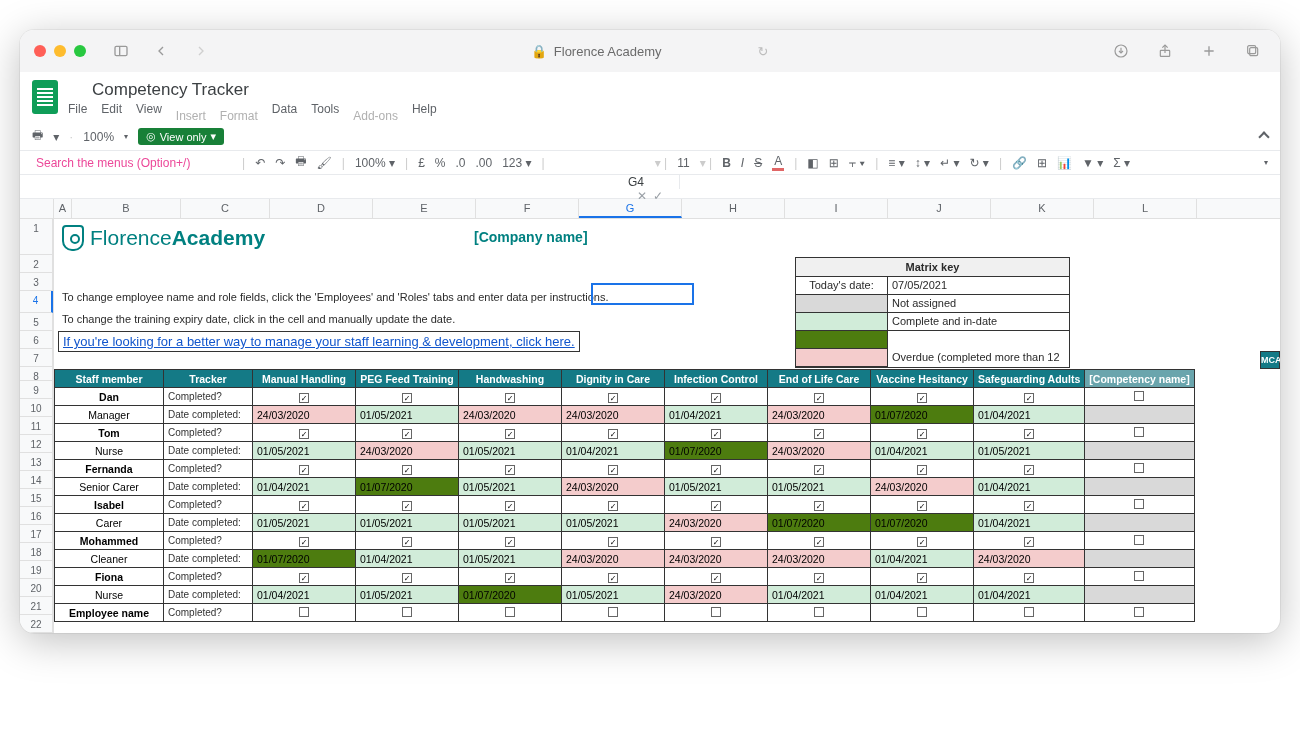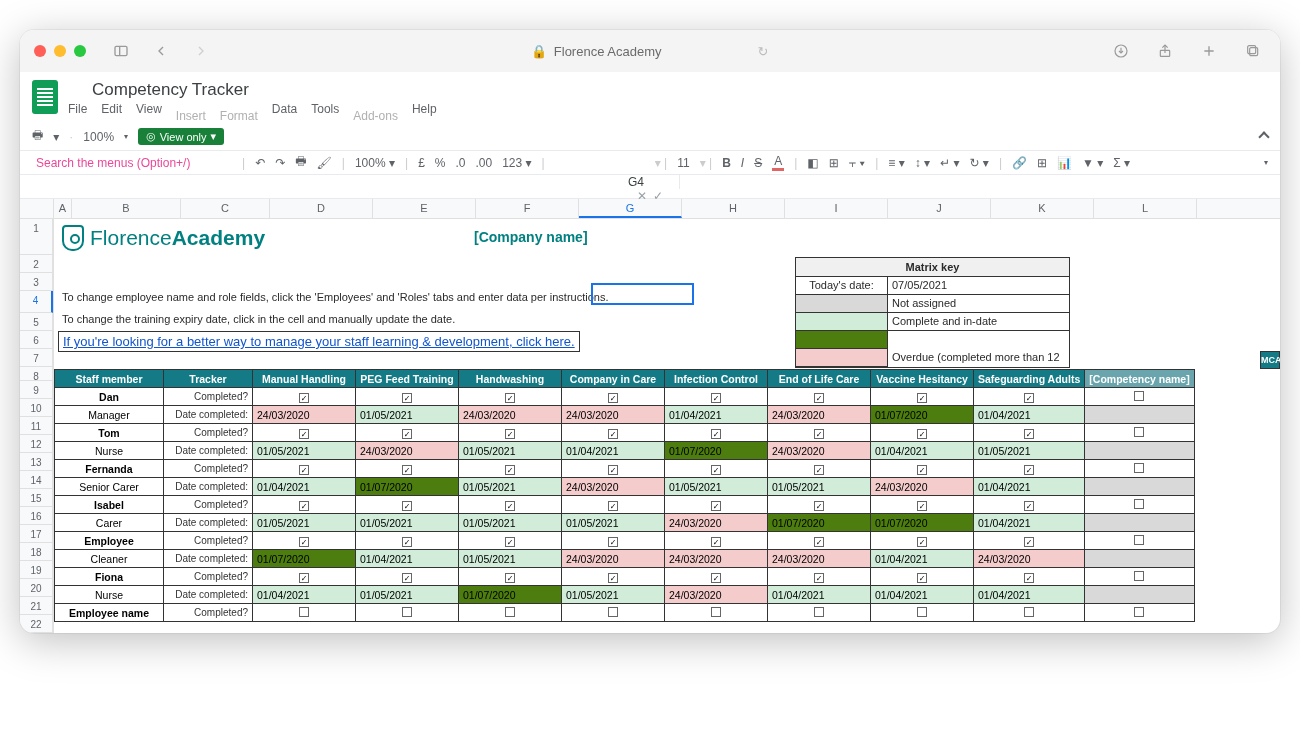--- a/index.html
+++ b/index.html
@@ -82,21 +82,21 @@
   .c-red { background: #f4cccc; }
 
   
   .active-cell { position: absolute; left: 537px; top: 64px; width: 103px; height: 22px; border: 2px solid #1a73e8; }
 
   
   .data-table { position: absolute; top: 150px; left: 0; border-collapse: collapse; font-size: 10.5px; }
   .data-table th, .data-table td { border: 1px solid #333; height: 18px; padding: 0 4px; white-space: nowrap; overflow: hidden; }
   .data-table th { background: #147a86; color: #fff; font-weight: 700; text-align: center; margin-top: 45px; }
   .data-table th.dim { background: #6aa5ad; }
-  .data-table .rlabel { font-size: 10px; color: #333; border-right: 1px solid #333; border-left: none; height: 18px; padding: 0 4px; text-align: right; }
+  .data-table .rlabel { font-size: 10px; color: #333; border-right: 1px solid #333; border-left: none; height: 18px; padding: 0 4px; }
   .data-table .center { text-align: center; }
   .data-table .bold { font-weight: 700; }
   .chk { display: inline-block; width: 10px; height: 10px; border: 1px solid #666; font-size: 8px; line-height: 9px; text-align: center; }
   .mca-tab { position: absolute; right: 0; top: 150px; width: 20px; height: 18px; background: #147a86; color: #fff; font-size: 9px; font-weight: 700; text-align: center; line-height: 17px; border: 1px solid #333; }
 
   .w-staff { width: 109px; }
   .w-tracker { width: 89px; }
   .w-comp { width: 103px; }
   td.grey-fill { background: #d9d9d9; }
 </style>
@@ -327,21 +327,21 @@
         <div class="mca-tab" style="top:132px">MCA</div>
 
         <table class="data-table" id="competency-table">
           <thead>
             <tr id="hdr-row">
                 <th class="w-staff">Staff member</th>
                 <th class="w-tracker">Tracker</th>
                 <th class="w-comp">Manual Handling</th>
                 <th class="w-comp">PEG Feed Training</th>
                 <th class="w-comp">Handwashing</th>
-                <th class="w-comp">Company in Care</th>
+                <th class="w-comp">Dignity in Care</th>
                 <th class="w-comp">Infection Control</th>
                 <th class="w-comp">End of Life Care</th>
                 <th class="w-comp">Vaccine Hesitancy</th>
                 <th class="w-comp">Safeguarding Adults</th>
                 <th class="w-comp dim">[Competency name]</th>
               </tr>
           </thead>
           <tbody id="tbody">
               <tr>
                 <td class="center bold">Dan</td>
@@ -441,21 +441,21 @@
                 <td class="c-green">01/05/2021</td>
                 <td class="c-green">01/05/2021</td>
                 <td class="c-green">01/05/2021</td>
                 <td class="c-red">24/03/2020</td>
                 <td class="c-yellow">01/07/2020</td>
                 <td class="c-yellow">01/07/2020</td>
                 <td class="c-green">01/04/2021</td>
                 <td class="c-grey grey-fill"></td>
               </tr>
               <tr>
-                <td class="center bold">Employee</td>
+                <td class="center bold">Mohammed</td>
                 <td class="rlabel">Completed?</td>
                 <td class="center"><span class="chk">✓</span></td>
                 <td class="center"><span class="chk">✓</span></td>
                 <td class="center"><span class="chk">✓</span></td>
                 <td class="center"><span class="chk">✓</span></td>
                 <td class="center"><span class="chk">✓</span></td>
                 <td class="center"><span class="chk">✓</span></td>
                 <td class="center"><span class="chk">✓</span></td>
                 <td class="center"><span class="chk">✓</span></td>
                 <td class="center"><span class="chk"></span></td>

